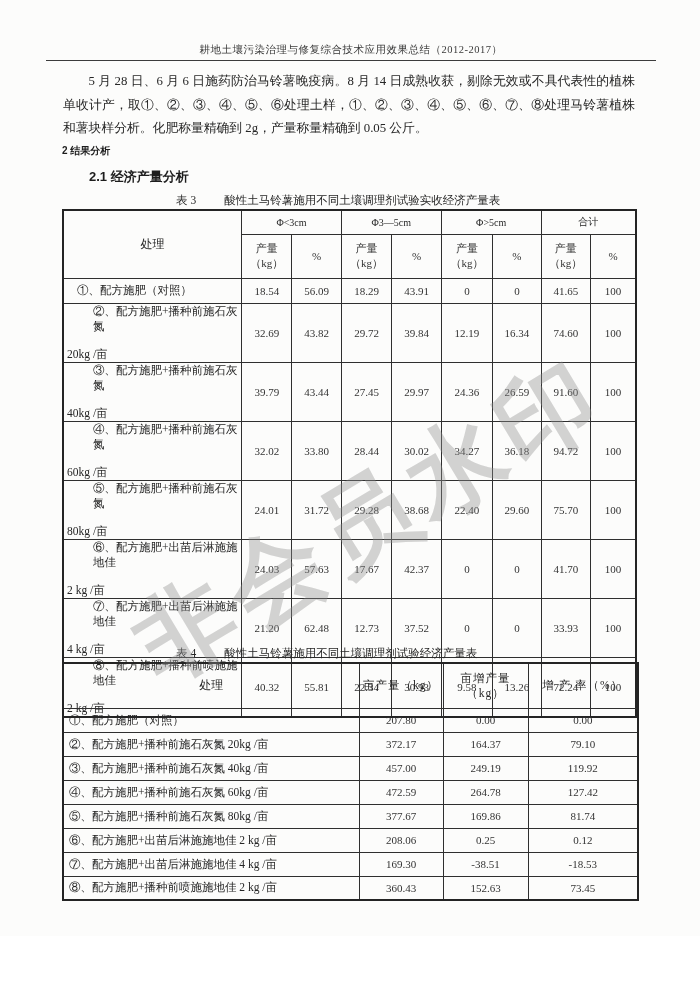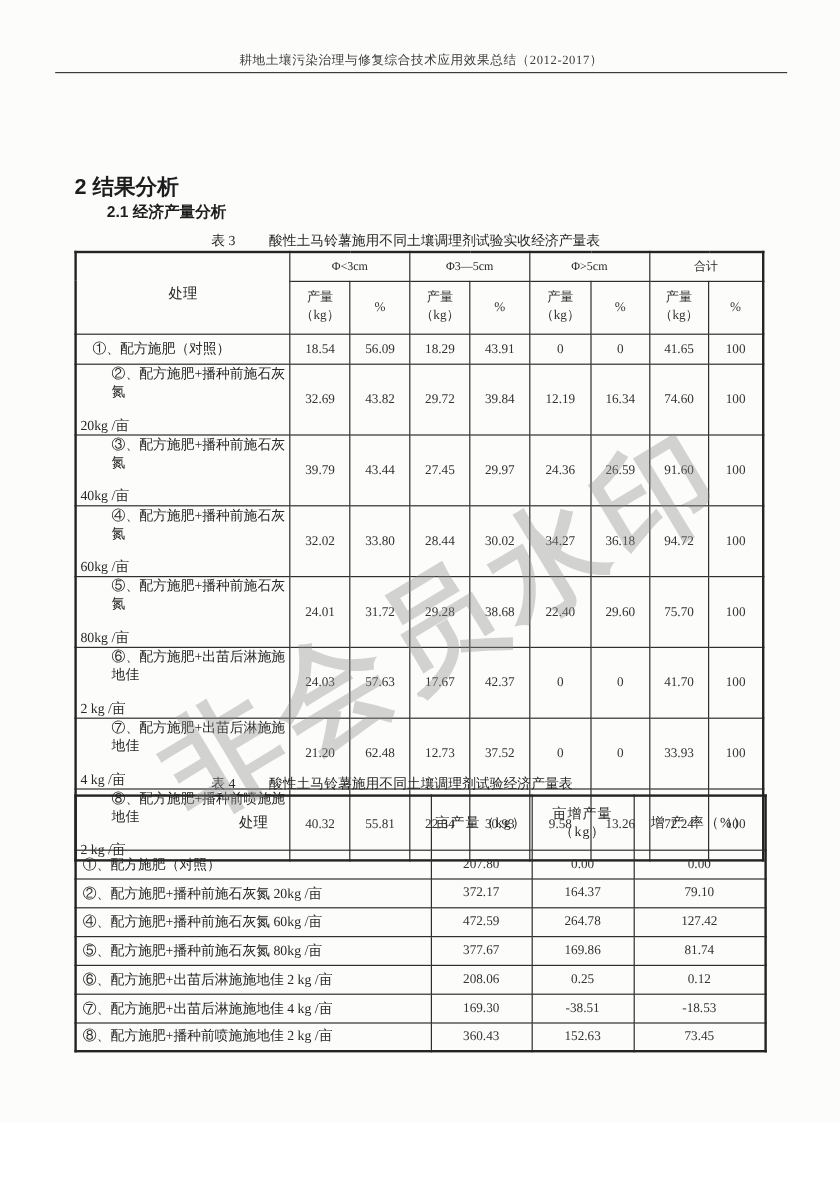--- a/index.html
+++ b/index.html
@@ -2,21 +2,21 @@
 <html><head>
 <meta charset="utf-8">
 <style>
   html,body{margin:0;padding:0;}
   .page{position:relative;width:700px;height:936px;background:#fcfcfb;overflow:hidden;
         font-family:"Liberation Serif","DejaVu Serif",serif;color:#2d2d2d;}
   .hdr{position:absolute;top:43px;left:46px;right:44px;text-align:center;font-size:10.5px;
        color:#3a3a3a;padding-bottom:3px;border-bottom:1.6px solid #3c3c3c;letter-spacing:.5px;}
   .para{position:absolute;top:70px;left:63px;width:572px;font-size:12.8px;line-height:23.5px;
         text-align:justify;text-indent:2em;color:#262626;}
-  .sec{position:absolute;left:62px;top:144px;font-size:18px;font-weight:bold;color:#1d1d1d;
+  .sec{position:absolute;left:62px;top:144px;font-size:10px;font-weight:bold;color:#1d1d1d;
        font-family:"Liberation Sans","DejaVu Sans",sans-serif;}
   .subsec{position:absolute;left:89px;top:168px;font-size:13px;font-weight:bold;color:#1d1d1d;
        font-family:"Liberation Sans","DejaVu Sans",sans-serif;}
   .cap{position:absolute;left:63px;width:572px;font-size:11.5px;color:#262626;text-align:left;
        padding-left:113px;box-sizing:border-box;}
   .cap .gap{display:inline-block;width:28px;}
   .cap3{top:193px;}
   .cap4{top:646px;}
   table{border-collapse:collapse;table-layout:fixed;position:absolute;left:62px;background:transparent;}
   .t3{top:209px;width:575px;}
@@ -46,20 +46,21 @@
       font-family:"Liberation Sans","DejaVu Sans",sans-serif;white-space:nowrap;}
   .pgnum{position:absolute;left:0;right:0;top:938px;text-align:center;font-size:11.5px;color:#333;}
 </style>
 </head>
 <body>
 
 <div class="page">
 
   <div class="hdr">耕地土壤污染治理与修复综合技术应用效果总结（2012-2017）</div>
 
+  <div class="para">5 月 28 日、6 月 6 日施药防治马铃薯晚疫病。8 月 14 日成熟收获，剔除无效或不具代表性的植株单收计产，取①、②、③、④、⑤、⑥处理土样，①、②、③、④、⑤、⑥、⑦、⑧处理马铃薯植株和薯块样分析。化肥称量精确到 2g，产量称量精确到 0.05 公斤。</div>
 
   <div class="sec">2 结果分析</div>
   <div class="subsec">2.1 经济产量分析</div>
 
   <div class="cap cap3"><span>表 3</span><span class="gap"></span><span>酸性土马铃薯施用不同土壤调理剂试验实收经济产量表</span></div>
 
   <table class="t3">
     <colgroup>
         <col style="width:177px">
         <col style="width:50px">
@@ -238,20 +239,26 @@
       <td>0.00</td>
       <td>0.00</td>
     </tr>
     <tr class="r">
       <td class="lbl">②、配方施肥+播种前施石灰氮 20kg /亩</td>
       <td>372.17</td>
       <td>164.37</td>
       <td>79.10</td>
     </tr>
     <tr class="r">
+      <td class="lbl">③、配方施肥+播种前施石灰氮 40kg /亩</td>
+      <td>457.00</td>
+      <td>249.19</td>
+      <td>119.92</td>
+    </tr>
+    <tr class="r">
       <td class="lbl">④、配方施肥+播种前施石灰氮 60kg /亩</td>
       <td>472.59</td>
       <td>264.78</td>
       <td>127.42</td>
     </tr>
     <tr class="r">
       <td class="lbl">⑤、配方施肥+播种前施石灰氮 80kg /亩</td>
       <td>377.67</td>
       <td>169.86</td>
       <td>81.74</td>

